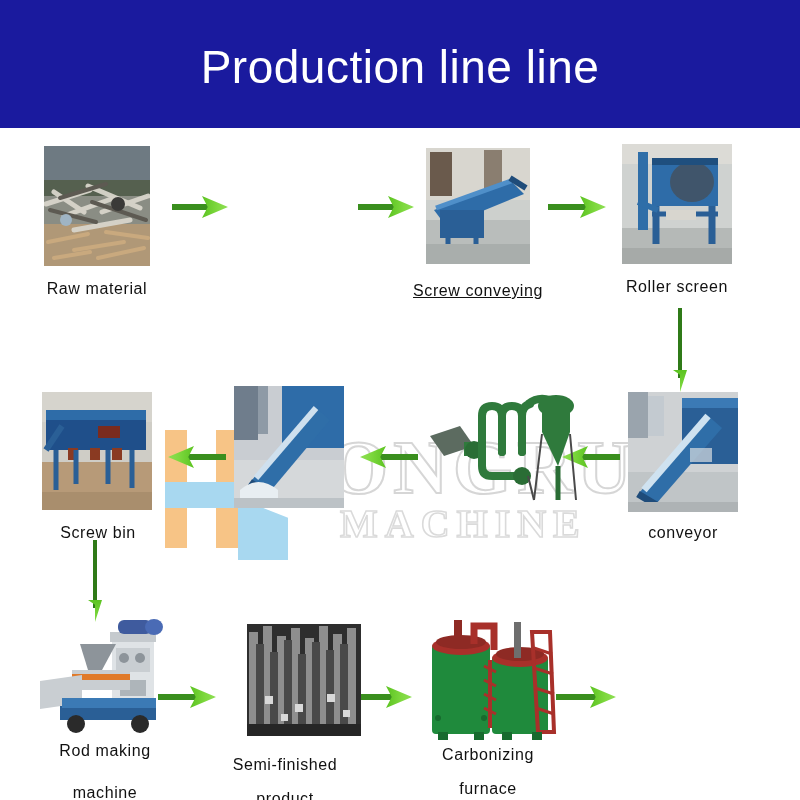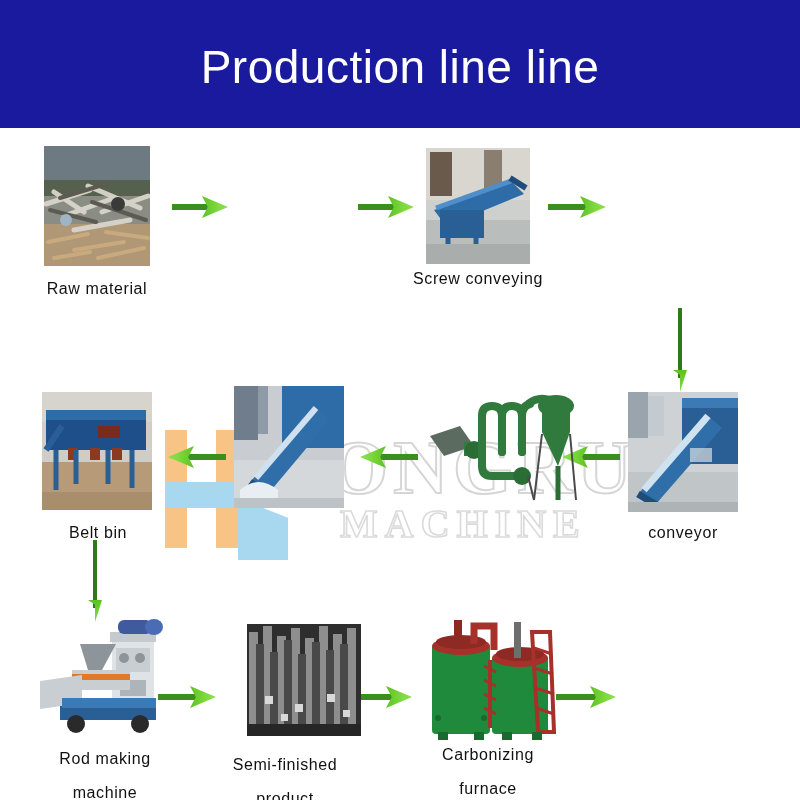--- a/index.html
+++ b/index.html
@@ -246,28 +246,47 @@
         <rect x="58" y="2" width="18" height="40" fill="#8a7e70"></rect>
         <rect y="72" width="104" height="44" fill="#b9bdbb"></rect>
         <path d="M8 62 L86 34 L98 46 L20 78 Z" fill="#2e6ca8"></path>
         <path d="M10 60 L88 32" stroke="#4f8fc9" stroke-width="5"></path>
         <rect x="14" y="62" width="44" height="28" fill="#2a5f96"></rect>
         <path d="M22 90 L22 108 M50 90 L50 108" stroke="#2a5f96" stroke-width="5"></path>
         <path d="M84 30 L100 40" stroke="#1f4c7a" stroke-width="6"></path>
         <rect y="96" width="104" height="20" fill="#a9aeac"></rect>
       </svg>
     </div>
-    <div class="node-label" style="left:-30px; top:114px; width:164px;">Screw conveying</div>
+    <div class="node-label" style="left:-30px; top:126px; width:164px;text-decoration:underline;">Screw conveying</div>
   </div>
 
   <div class="arrow-h right" style="left:548px; top:68px; width:58px;">
     <div class="shaft"></div>
       <div class="head"></div>
   </div>
 
+  <div class="node" style="left:622px; top:16px;">
+    <div class="node-thumb" style="width:110px; height:120px;">
+      <svg class="art" viewBox="0 0 110 120" preserveAspectRatio="none">
+        <rect width="110" height="120" fill="#cfd2d0"></rect>
+        <rect width="110" height="20" fill="#dcdbd6"></rect>
+        <rect y="84" width="110" height="36" fill="#b5b9b7"></rect>
+        <rect x="16" y="8" width="10" height="78" fill="#2f6ea8"></rect>
+        <rect x="30" y="16" width="66" height="46" fill="#2e6ca8"></rect>
+        <ellipse cx="70" cy="38" rx="22" ry="20" fill="#4a4a4a" opacity="0.65"></ellipse>
+        <rect x="30" y="14" width="66" height="7" fill="#1f4f7e"></rect>
+        <path d="M34 62 L34 100 M90 62 L90 100" stroke="#2a5f96" stroke-width="7"></path>
+        <path d="M30 70 L96 70" stroke="#2a5f96" stroke-width="5"></path>
+        <path d="M16 58 L36 66" stroke="#2f6ea8" stroke-width="6"></path>
+        <rect x="44" y="66" width="30" height="10" fill="#d8d6cf"></rect>
+        <rect y="104" width="110" height="16" fill="#a6aaa8"></rect>
+      </svg>
+    </div>
+    <div class="node-label" style="left:-20px; top:126px; width:150px;">Roller screen</div>
+  </div>
 
   <div class="arrow-v" style="left:673px; top:180px; height:84px;">
     <div class="shaft"></div>
       <div class="head"></div>
   </div>
 
   <div class="node" style="left:42px; top:264px;">
     <div class="node-thumb" style="width:110px; height:118px;">
       <svg class="art" viewBox="0 0 110 118" preserveAspectRatio="none">
         <rect width="110" height="118" fill="#cfcdc6"></rect>
@@ -279,21 +298,21 @@
         <g fill="#8a3a22">
           <rect x="26" y="56" width="10" height="12"></rect>
           <rect x="48" y="56" width="10" height="12"></rect>
           <rect x="70" y="56" width="10" height="12"></rect>
         </g>
         <path d="M14 58 L14 98 M90 58 L90 96 M34 58 L34 92 M66 58 L66 92" stroke="#2a5f96" stroke-width="5"></path>
         <path d="M4 58 L20 34" stroke="#2a5f96" stroke-width="6"></path>
         <rect y="100" width="110" height="18" fill="#a98e6d"></rect>
       </svg>
     </div>
-    <div class="node-label" style="left:-22px; top:124px; width:156px;">Belt bin</div>
+    <div class="node-label" style="left:-22px; top:124px; width:156px;">Screw bin</div>
   </div>
 
   <div class="arrow-h left" style="left:168px; top:318px; width:58px;">
     <div class="shaft"></div>
       <div class="head"></div>
   </div>
 
   <div class="node" style="left:234px; top:258px;">
     <div class="node-thumb" style="width:110px; height:122px;">
       <svg class="art" viewBox="0 0 110 122" preserveAspectRatio="none">
@@ -383,21 +402,21 @@
         <rect x="40" y="52" width="58" height="20" fill="#c9ced2"></rect>
         <rect x="40" y="56" width="58" height="6" fill="#e07a2a"></rect>
         <path d="M48 26 L84 26 L70 52 L56 52 Z" fill="#8d949a"></path>
         <rect x="8" y="64" width="42" height="28" fill="#c9ced2" transform="skewY(-8)"></rect>
         <rect x="28" y="88" width="96" height="14" fill="#2a5f96"></rect>
         <circle cx="44" cy="106" r="9" fill="#2a2a2a"></circle>
         <circle cx="108" cy="106" r="9" fill="#2a2a2a"></circle>
         <rect x="30" y="80" width="94" height="10" fill="#3b7ab5"></rect>
       </svg>
     </div>
-    <div class="node-label" style="left:-18px; top:124px; width:182px;">Rod making</div>
+    <div class="node-label" style="left:-18px; top:116px; width:182px;">Rod making</div>
     <div class="node-label" style="left:-18px; top:158px; width:182px;">machine</div>
   </div>
 
   <div class="arrow-h right" style="left:158px; top:558px; width:58px;">
     <div class="shaft"></div>
       <div class="head"></div>
   </div>
 
   <div class="node" style="left:228px; top:496px;padding-left:19px;">
     <div class="node-thumb" style="width:114px; height:112px;">

